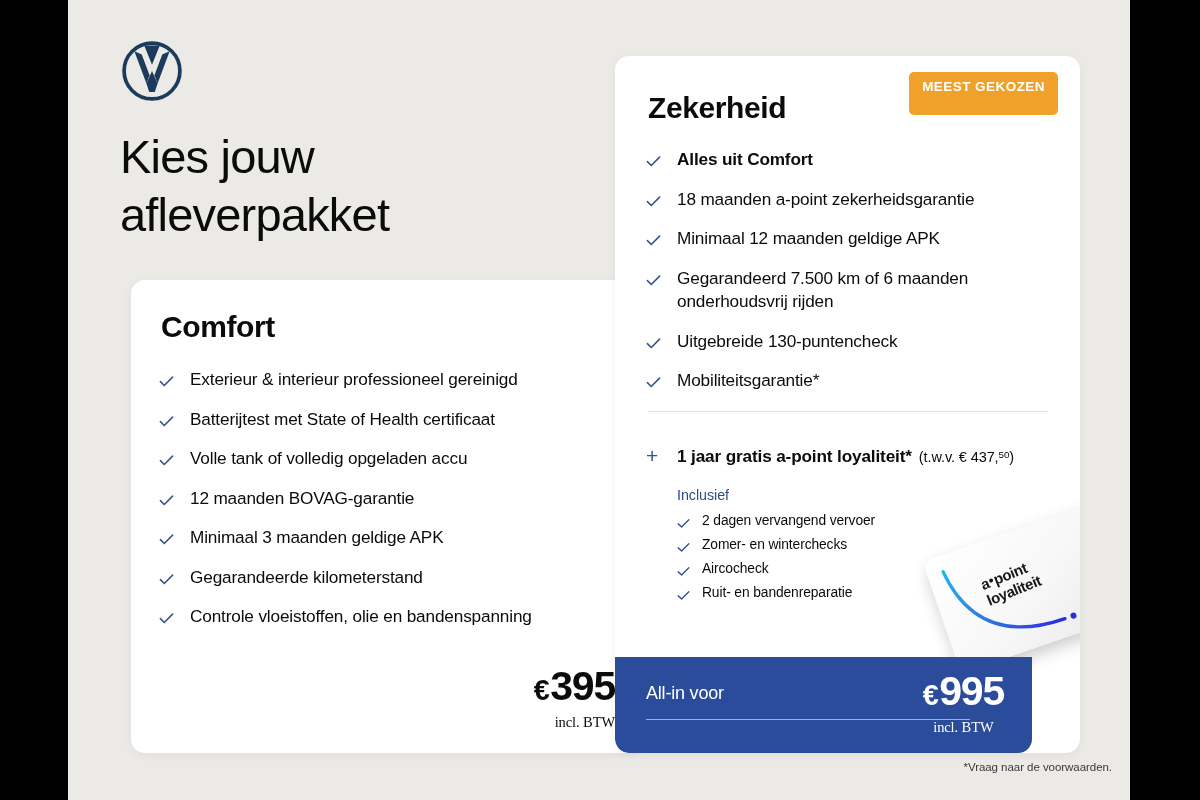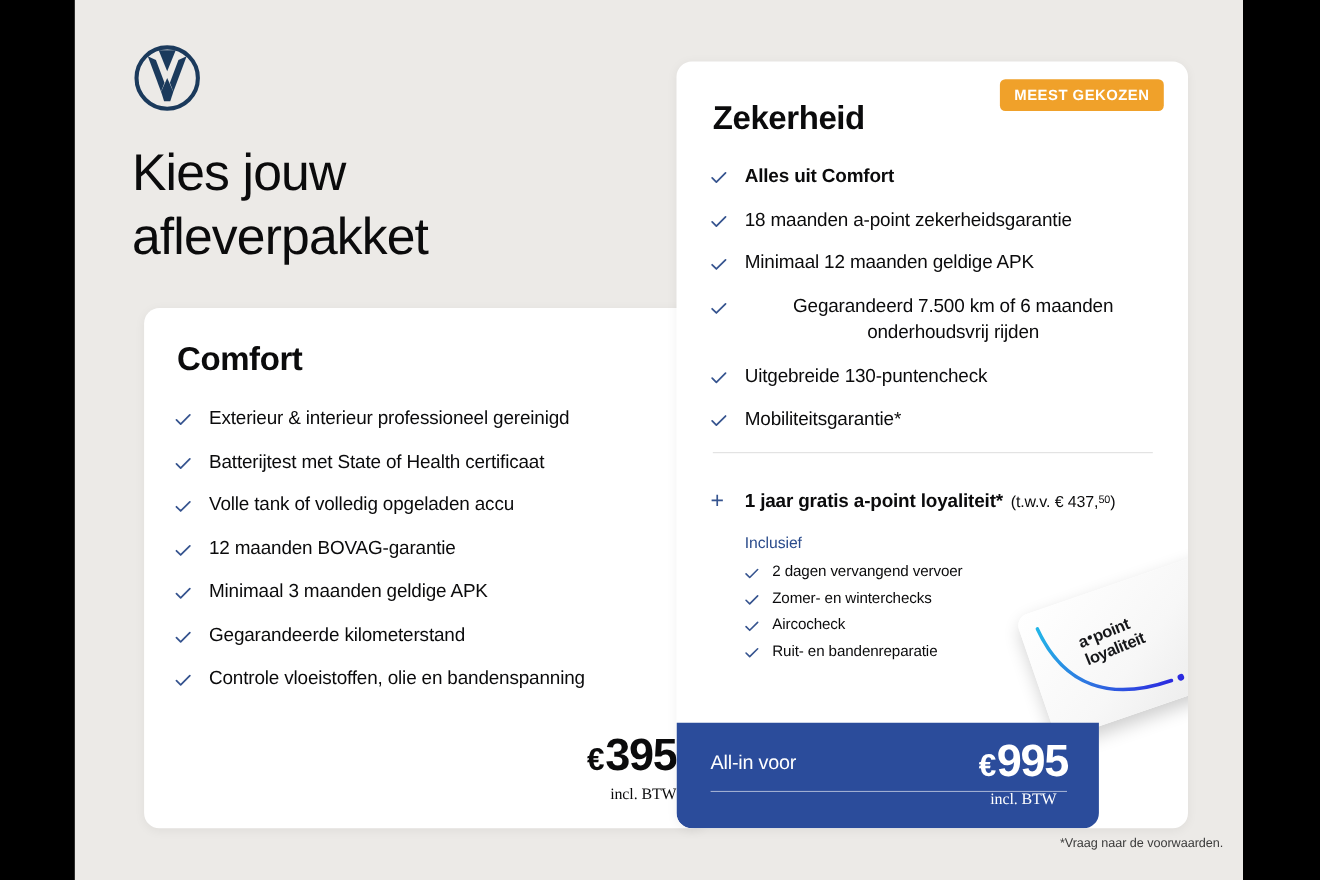--- a/index.html
+++ b/index.html
@@ -84,35 +84,35 @@
   
   .badge {
     position: absolute;
     right: 22px;
     top: 16px;
     background: #f0a12a;
     color: #ffffff;
     font-size: 13.5px;
     font-weight: 700;
     letter-spacing: 0.45px;
-    padding: 7px 13px 7px 13px;
+    padding: 7px 13px 21px 13px;
     border-radius: 5px;
     white-space: nowrap;
   }
 
   
   .feature-list {
     position: absolute;
     left: 0; right: 0;
     padding: 0;
     margin: 0;
     list-style: none;
   }
   .card-comfort .feature-list { left: 28px; top: 88px; width: 410px; }
-  .card-zekerheid .feature-list { left: 31px; top: 92px; width: 410px; text-align: center; }
+  .card-zekerheid .feature-list { left: 31px; top: 92px; width: 410px; }
 
   .feature-item {
     display: flex;
     align-items: flex-start;
     margin-bottom: 16px;
   }
   .card-zekerheid .feature-item { margin-bottom: 16px; }
 
   .check-icon {
     flex: 0 0 auto;
@@ -275,21 +275,21 @@
     margin-top: 7px;
     letter-spacing: -0.1px;
     font-family: Liberation Serif, serif;
   }
 
   
   .price-footer {
     position: absolute;
     left: 0;
     bottom: 0;
-    width: 384px;
+    width: 417px;
     height: 96px;
     background: #2b4c9b;
     border-radius: 0 0 14px 14px;
   }
   .footer-label {
     position: absolute;
     left: 31px;
     top: 26px;
     font-size: 18px;
     color: #ffffff;

